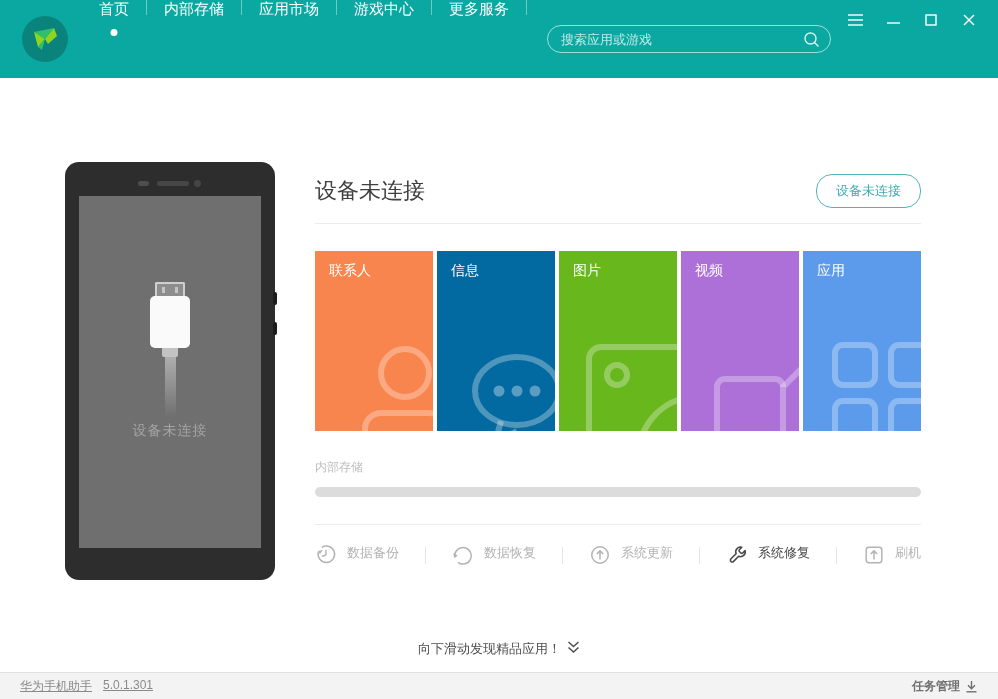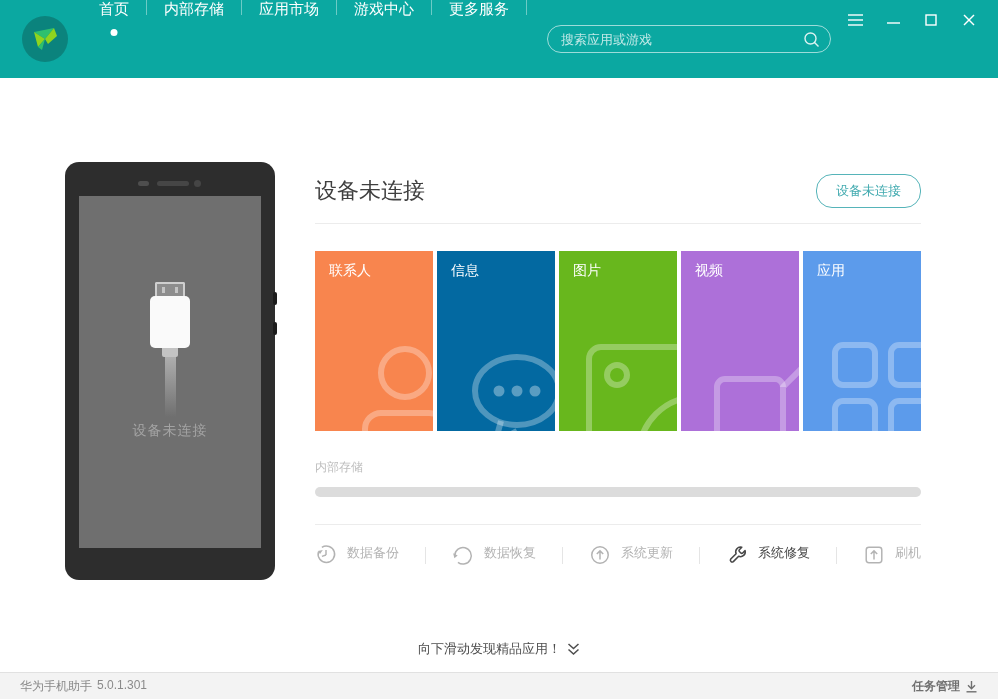--- a/index.html
+++ b/index.html
@@ -61,25 +61,25 @@
   .storage-label { font-size:12px; color:#BDBDBD; margin-bottom:11px; }
   .storage-bar { height:10px; border-radius:5px; background:#DCDCDC; }
 
   .divider2 { border-bottom:1px solid #ECECEC; margin-top:27px; }
 
   .toolbar { display:flex; align-items:center; justify-content:space-between; margin-top:19px; }
   .tool { display:flex; gap:10px; color:#B3B3B3; font-size:13px; cursor:default; white-space:nowrap; }
   .tool.enabled { color:#474747; }
   .tool-sep { width:1px; height:17px; background:#E5E5E5; }
 
-  .hint { position:absolute; left:0; right:0; bottom:14px; text-align:center; color:#4E4E4E; font-size:13px; display:flex; align-items:center; justify-content:center; gap:6px; }
+  .hint { position:absolute; left:0; right:0; bottom:14px; text-align:center; color:#4E4E4E; font-size:13px; display:flex; justify-content:center; gap:6px; }
 
   
   .footer { height:27px; background:#F3F3F3; border-top:1px solid #E1E1E1; display:flex; align-items:center; justify-content:space-between; padding:0 20px; flex-shrink:0; }
-  .footer-left { font-size:12px; color:#8A8A8A; display:flex; gap:5px; }
+  .footer-left { font-size:12px; color:#8A8A8A; display:flex; gap:11px;text-decoration:underline; }
   .footer-right { font-size:12px; color:#6F6F6F; display:flex; align-items:center; gap:5px; cursor:pointer;font-weight:bold; }
 </style>
 </head>
 <body>
 
 <div class="window">
 
   <div class="titlebar">
     <div class="logo">
       <svg width="34" height="34" viewBox="0 0 34 34">

